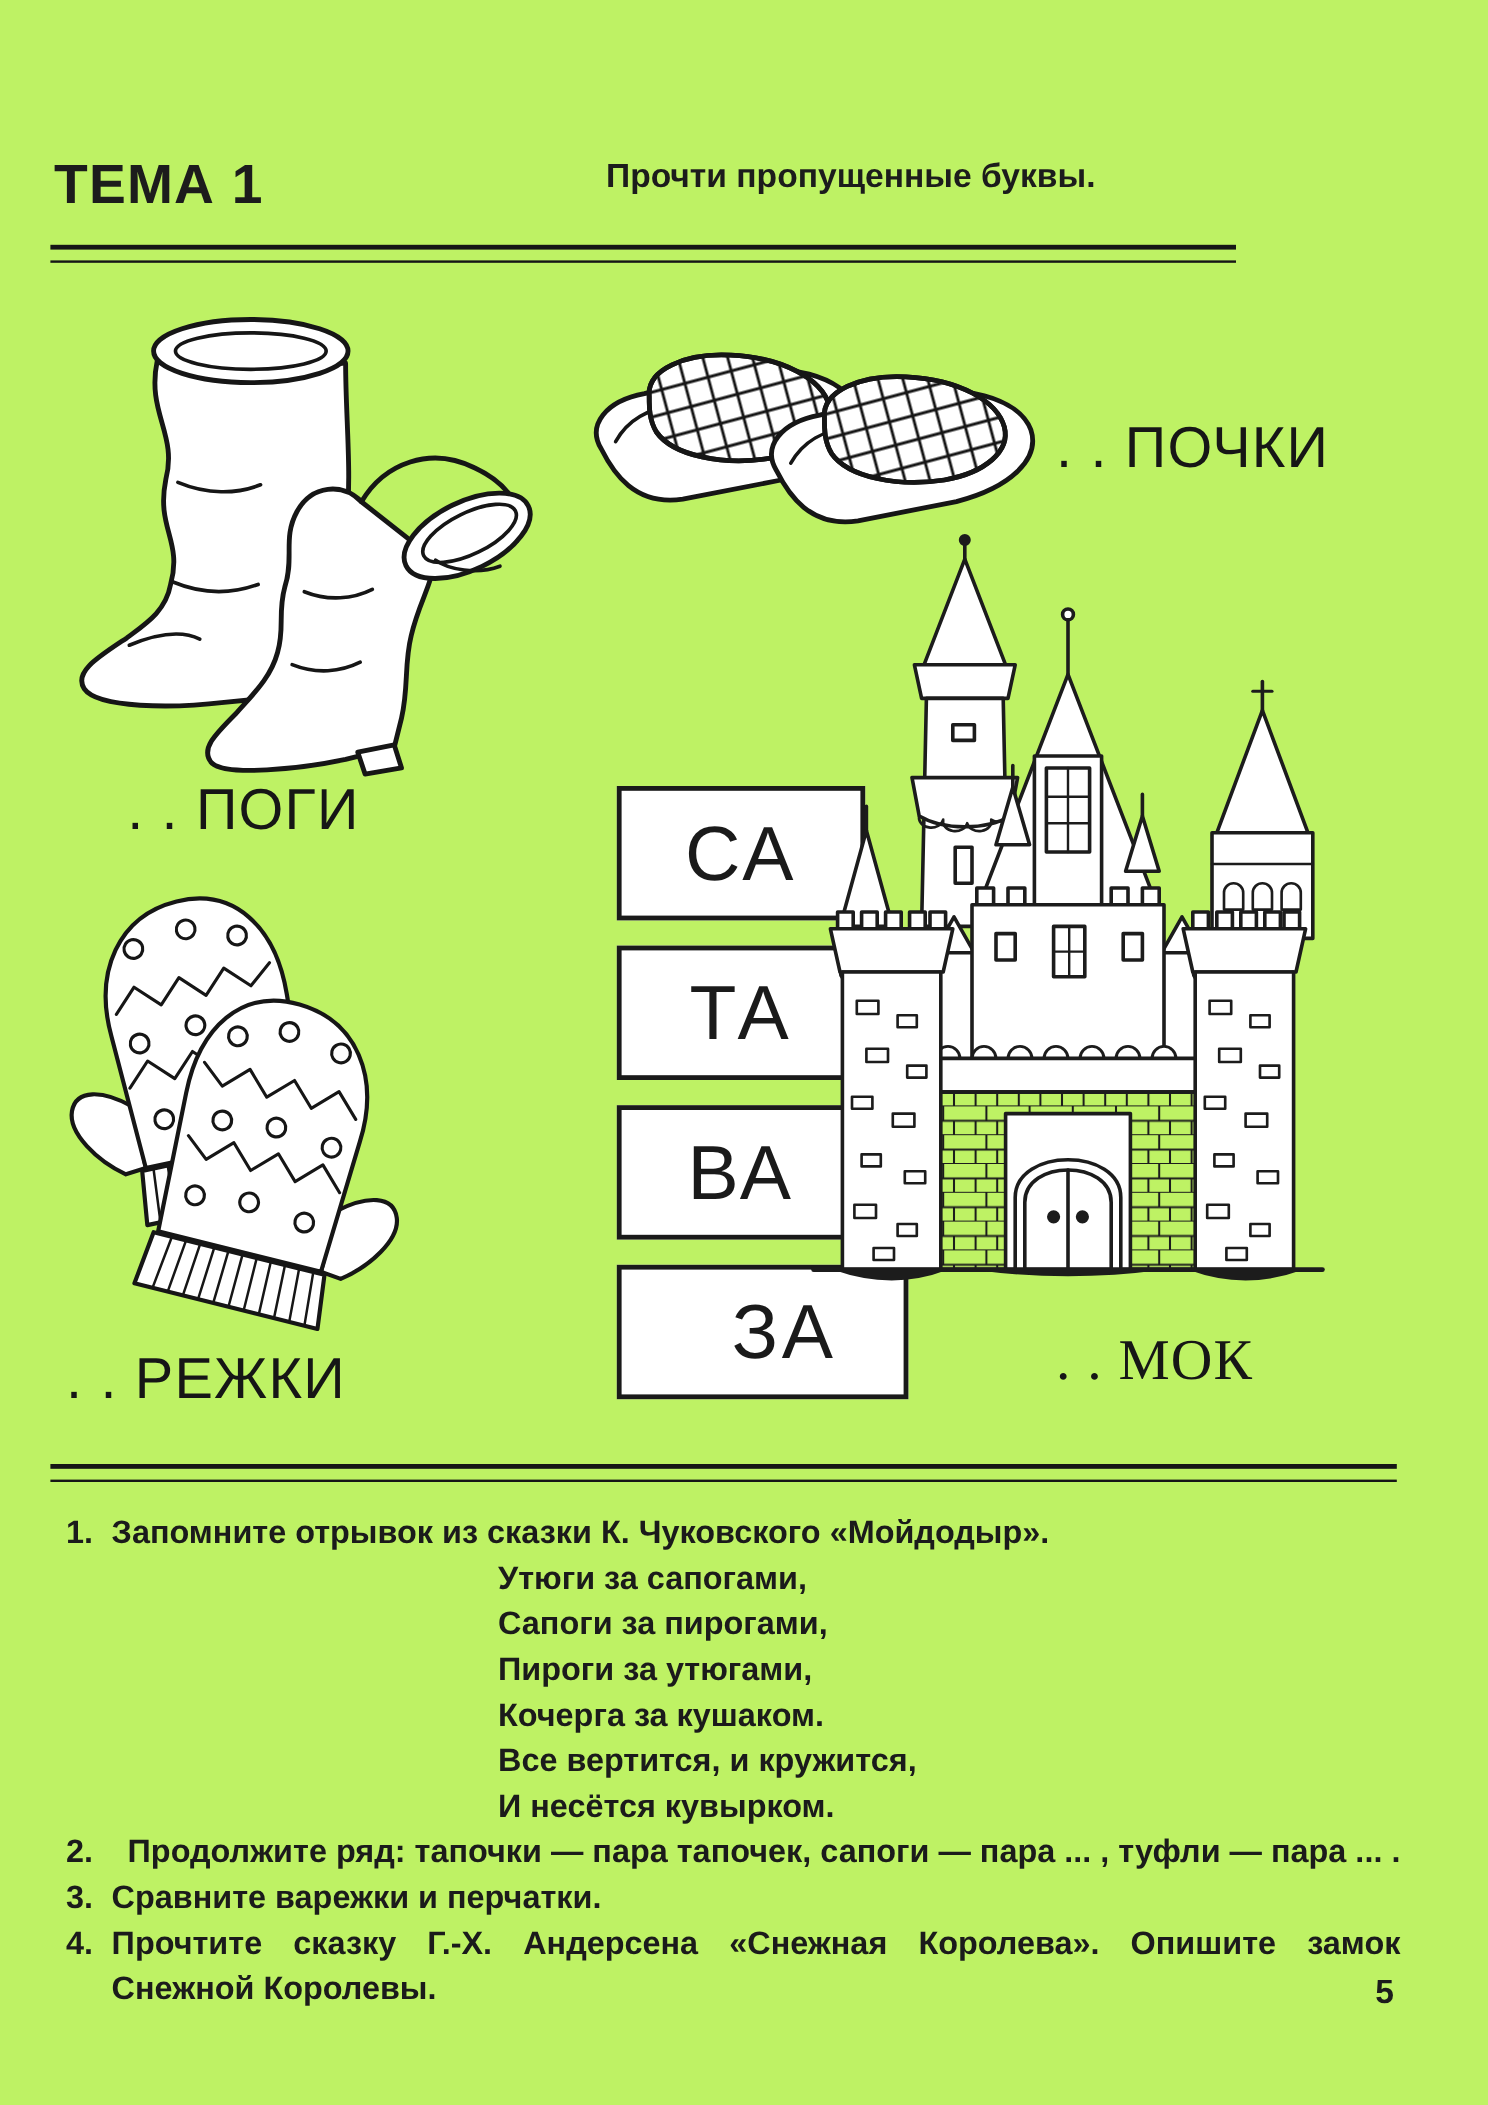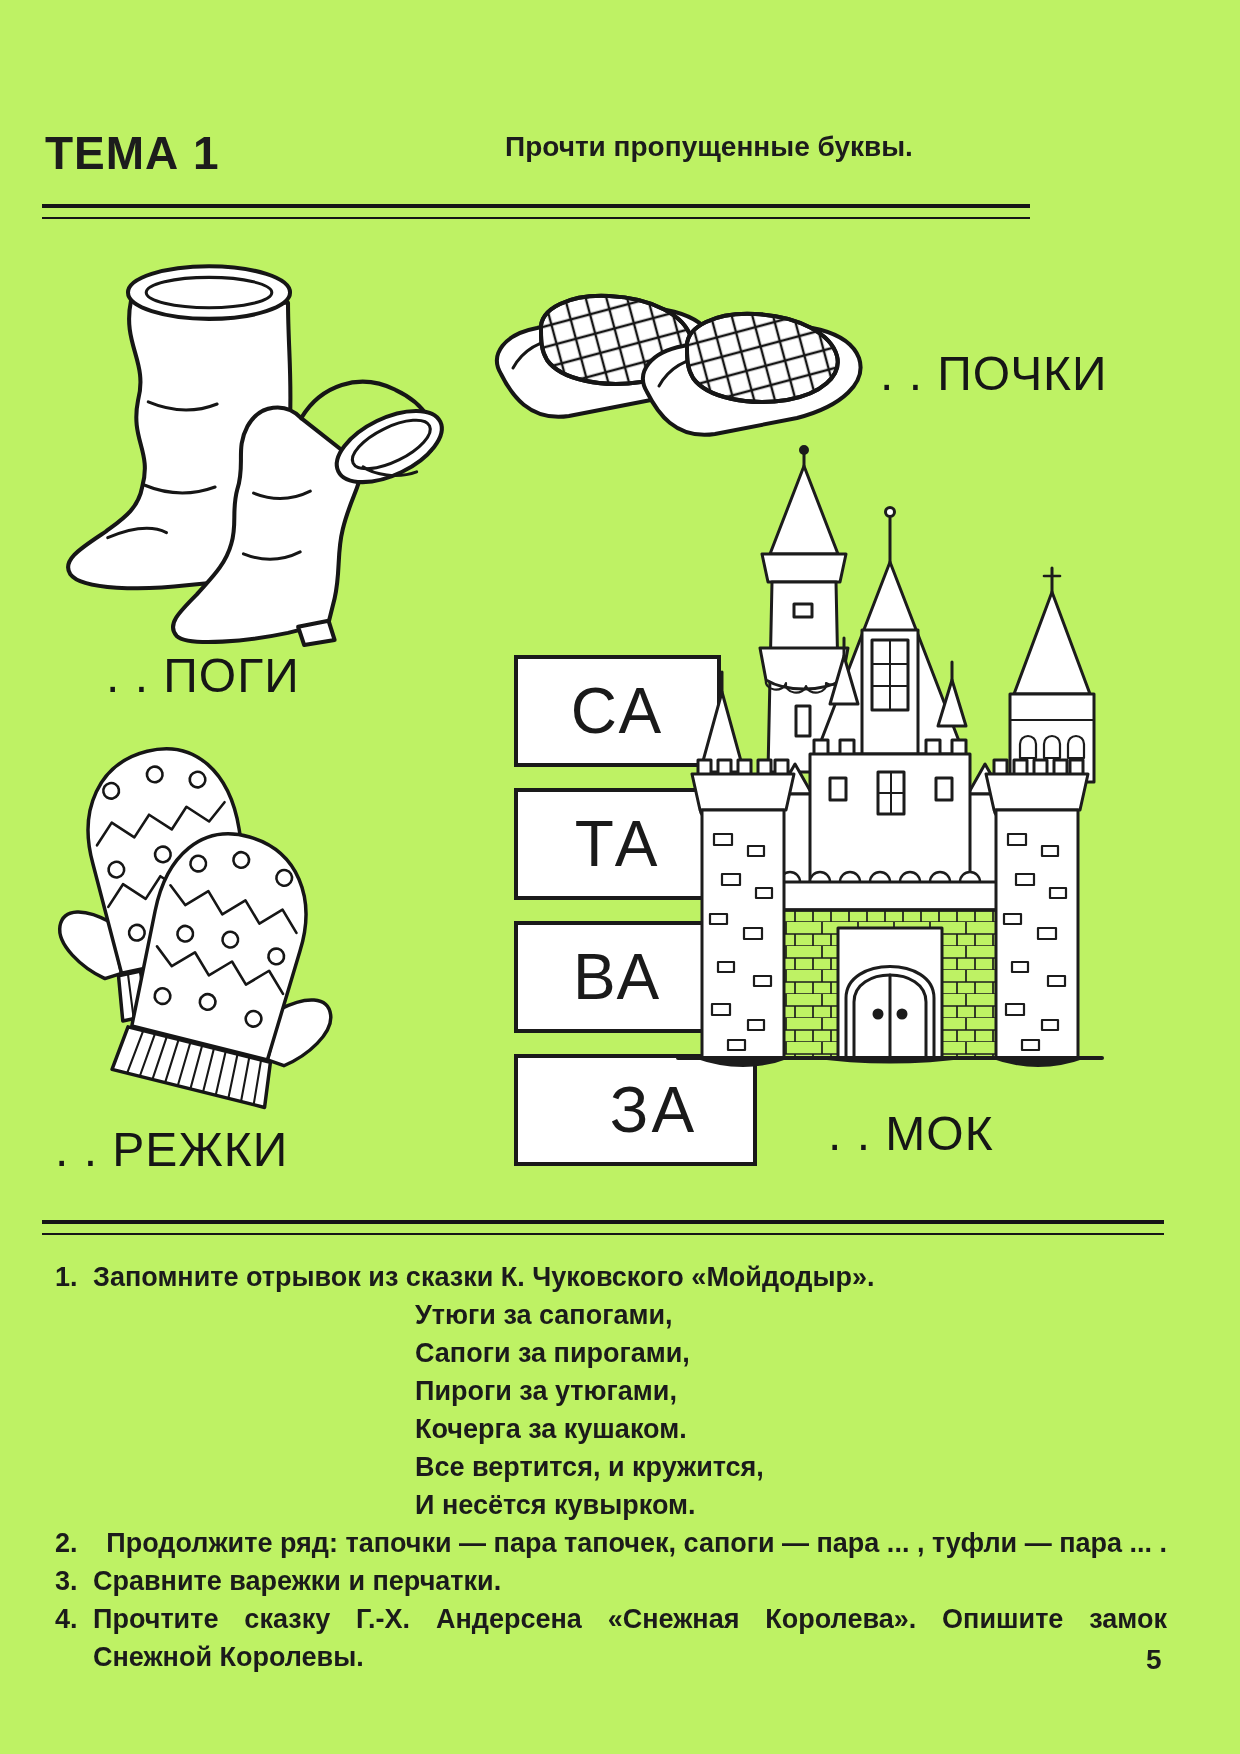--- a/index.html
+++ b/index.html
@@ -252,21 +252,21 @@
           <rect x="382" y="578" width="16" height="10"></rect>
         <rect x="362" y="598" width="17" height="10"></rect>
       </g>
 
       <path d="M18,616 H442" fill="none" stroke-width="4"></path>
       <path d="M34,616 Q84,634 130,616 Z" fill="#1c1c1c" stroke="none"></path>
       <path d="M330,616 Q378,634 426,616 Z" fill="#1c1c1c" stroke="none"></path>
       <path d="M150,616 Q230,627 310,616 Z" fill="#1c1c1c" stroke="none"></path>
     </g>
   </svg>
-  <div class="abs word-label" style="left:828px;top:1106px;">. . МОК</div>
+  <div class="abs word-label" style="left:880px;top:1106px;font-family:Liberation Serif, serif;">. . МОК</div>
 
   <div class="abs rule bottom"></div>
 
   <div class="abs tasks">
     <div class="task-row">
       <span class="task-num">1.</span>
       <span class="task-text">Запомните отрывок из сказки К. Чуковского «Мойдодыр».</span>
     </div>
     <div class="poem">
       <div>Утюги за сапогами,</div>

